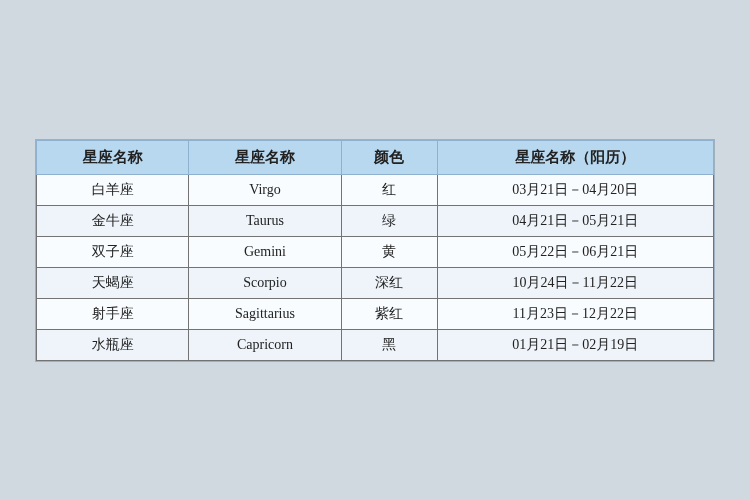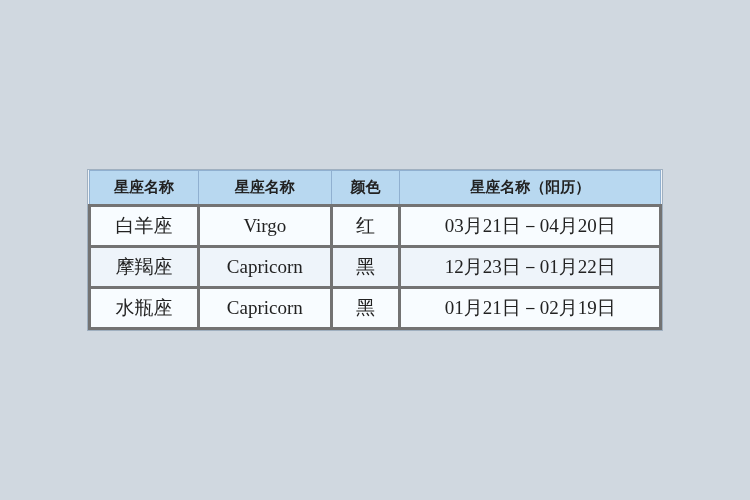--- a/index.html
+++ b/index.html
@@ -8,40 +8,40 @@
       height: 500px;
       background-color: #d0d8e0;
       display: flex;
       justify-content: center;
       align-items: center;
       font-family: "SimSun", "宋体", serif;
     }
     .table-container {
       background: #f0f4f8;
       border: 1px solid #a0b0c0;
-      width: 576px;
+      width: 680px;
     }
     table {
       width: 100%;
       border-collapse: collapse;
     }
     thead tr th {
       background-color: #b8d8f0;
       border: 1px solid #90b0d0;
       padding: 7px 10px;
       text-align: center;
       font-size: 15px;
       font-weight: bold;
       color: #222;
     }
     tbody tr td {
-      border: 3px solid #737373;
+      border: 1px solid #737373;
       padding: 6px 10px;
       text-align: center;
-      font-size: 19px;
+      font-size: 14px;
       color: #222;
       background-color: #f8fcff;
     }
     tbody tr:nth-child(even) td {
       background-color: #eef4fa;
     }
   </style>
 </head>
 <body>
 
@@ -58,24 +58,42 @@
     </thead>
     <tbody>
 
     <tr>
           <td>白羊座</td>
           <td>Virgo</td>
           <td>红</td>
           <td>03月21日－04月20日</td>
         </tr>
         <tr>
-          <td>摩羯座</td>
-          <td>Capricorn</td>
-          <td>黑</td>
-          <td>12月23日－01月22日</td>
+          <td>金牛座</td>
+          <td>Taurus</td>
+          <td>绿</td>
+          <td>04月21日－05月21日</td>
+        </tr>
+        <tr>
+          <td>双子座</td>
+          <td>Gemini</td>
+          <td>黄</td>
+          <td>05月22日－06月21日</td>
+        </tr>
+        <tr>
+          <td>天蝎座</td>
+          <td>Scorpio</td>
+          <td>深红</td>
+          <td>10月24日－11月22日</td>
+        </tr>
+        <tr>
+          <td>射手座</td>
+          <td>Sagittarius</td>
+          <td>紫红</td>
+          <td>11月23日－12月22日</td>
         </tr>
         <tr>
           <td>水瓶座</td>
           <td>Capricorn</td>
           <td>黑</td>
           <td>01月21日－02月19日</td>
         </tr>
       </tbody>
   </table>
 </div>

